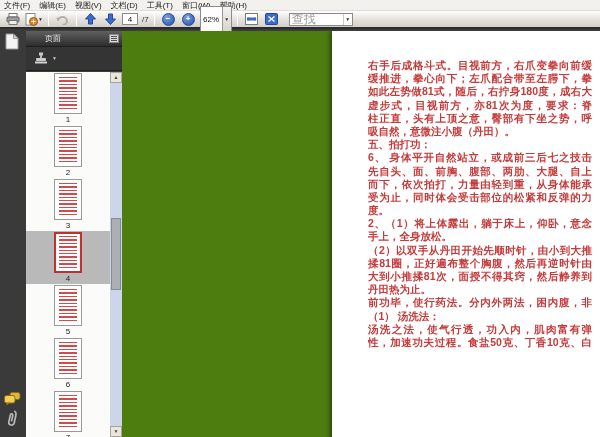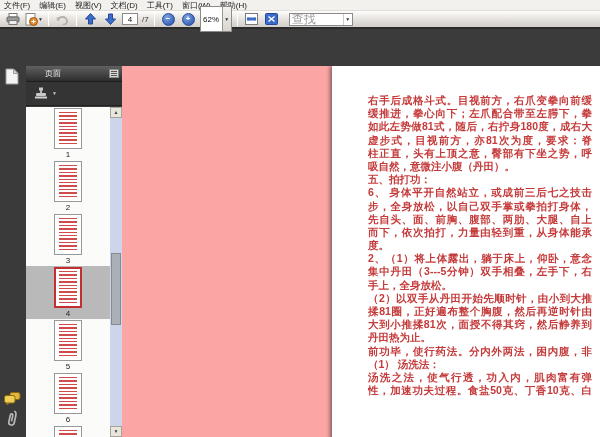--- a/index.html
+++ b/index.html
@@ -35,21 +35,21 @@
                      font-family:inherit; color:#222; background:transparent; }
   .searchbox input::placeholder { color:#9a9a9a; }
   .searchbox .dd { width:9px; height:100%; display:flex; align-items:center; justify-content:center;
                    border-left:1px solid #cfcac2; }
   .zoomcircle { width:13px; height:13px; border-radius:50%;
                 background:radial-gradient(circle at 35% 30%, #7fa4e0, #3b66bd 70%);
                 border:1px solid #2a4a92; color:#fff; font-size:8px; font-weight:bold;
                 display:flex; align-items:center; justify-content:center; line-height:1; }
 
   
-  .content { position:absolute; top:31px; left:0; right:0; bottom:0;margin-top:35px; }
+  .content { position:absolute; top:31px; left:0; right:0; bottom:0; }
 
   .rail { position:absolute; left:0; top:0; bottom:0; width:26px; background:#3a3a3a; }
   .rail-top { position:absolute; top:2px; left:5px; }
   .rail-bottom-1 { position:absolute; bottom:28px; left:4px; }
   .rail-bottom-2 { position:absolute; bottom:4px; left:5px; }
 
   .sidebar { position:absolute; left:26px; top:0; bottom:0; width:96px; }
   .panel-header { height:16px; background:linear-gradient(#606060,#2d2d2d);
                   border-bottom:1px solid #1d1d1d; display:flex; align-items:center;
                   padding:0 3px 0 19px; color:#f0f0f0; font-size:8px; }
@@ -74,21 +74,21 @@
 
   .vscroll { position:absolute; right:0; top:0; bottom:0; width:12px; background:#ccd5e9; }
   .scroll-btn { position:absolute; left:0; width:12px; height:11px; background:#e9e6dc;
                 border:1px solid #a8a49c; display:flex; align-items:center; justify-content:center;
                 font-size:5px; color:#3a4150; line-height:5px; }
   .scroll-btn.up { top:0; } .scroll-btn.down { bottom:0; }
   .scroll-thumb { position:absolute; left:1px; width:10px; top:146px; height:72px;
                   background:#abafb6; border:1px solid #858a92; }
 
   
-  .docarea { position:absolute; left:122px; top:0; right:0; bottom:0; background:#fca5a5; overflow:hidden; }
+  .docarea { position:absolute; left:122px; top:0; right:0; bottom:0; background:#4d7c0f; overflow:hidden; }
   .page { position:absolute; left:210px; top:0; width:520px; height:620px; background:#fff;
           box-shadow:-2px 0 4px rgba(0,0,0,.45); }
   .textblock { position:absolute; left:36px; top:28px; width:224px; }
   .line { font-size:10.5px; line-height:13.2px; height:13.2px; color:#c53a3a; font-weight:bold;
           overflow:hidden; }
   .line.j { text-align:justify; text-align-last:justify; }
 </style>
 </head>
 <body>
 
@@ -277,26 +277,25 @@
       <div class="page">
         <div class="textblock">
             <div class="line j">右手后成格斗式。目视前方，右爪变拳向前缓</div>
             <div class="line j">缓推进，拳心向下；左爪配合带至左腭下，拳</div>
             <div class="line j">如此左势做81式，随后，右拧身180度，成右大</div>
             <div class="line j">虚步式，目视前方，亦81次为度，要求：脊</div>
             <div class="line j">柱正直，头有上顶之意，臀部有下坐之势，呼</div>
             <div class="line">吸自然，意微注小腹（丹田）。</div>
             <div class="line">五、拍打功：</div>
             <div class="line j">6、 身体平开自然站立，或成前三后七之技击</div>
-            <div class="line j">步，全身放松，以自己双手掌或拳拍打身体，</div>
             <div class="line j">先自头、面、前胸、腹部、两肋、大腿、自上</div>
             <div class="line j">而下，依次拍打，力量由轻到重，从身体能承</div>
+            <div class="line j">受为止，同时体会受击部位的松紧和反弹的力</div>
             <div class="line">度。</div>
             <div class="line j">2、（1）将上体露出，躺于床上，仰卧，意念</div>
-            <div class="line j">集中丹田（3---5分钟）双手相叠，左手下，右</div>
             <div class="line">手上，全身放松。</div>
             <div class="line j">（2）以双手从丹田开始先顺时针，由小到大推</div>
             <div class="line j">揉81圈，正好遍布整个胸腹，然后再逆时针由</div>
             <div class="line j">大到小推揉81次，面授不得其窍，然后静养到</div>
             <div class="line">丹田热为止。</div>
             <div class="line j">前功毕，使行药法。分内外两法，困内腹，非</div>
             <div class="line">（1） 汤洗法：</div>
             <div class="line j">汤洗之法，使气行透，功入内，肌肉富有弹</div>
             <div class="line j">性，加速功夫过程。食盐50克、丁香10克、白</div>
             <div class="line"></div>

